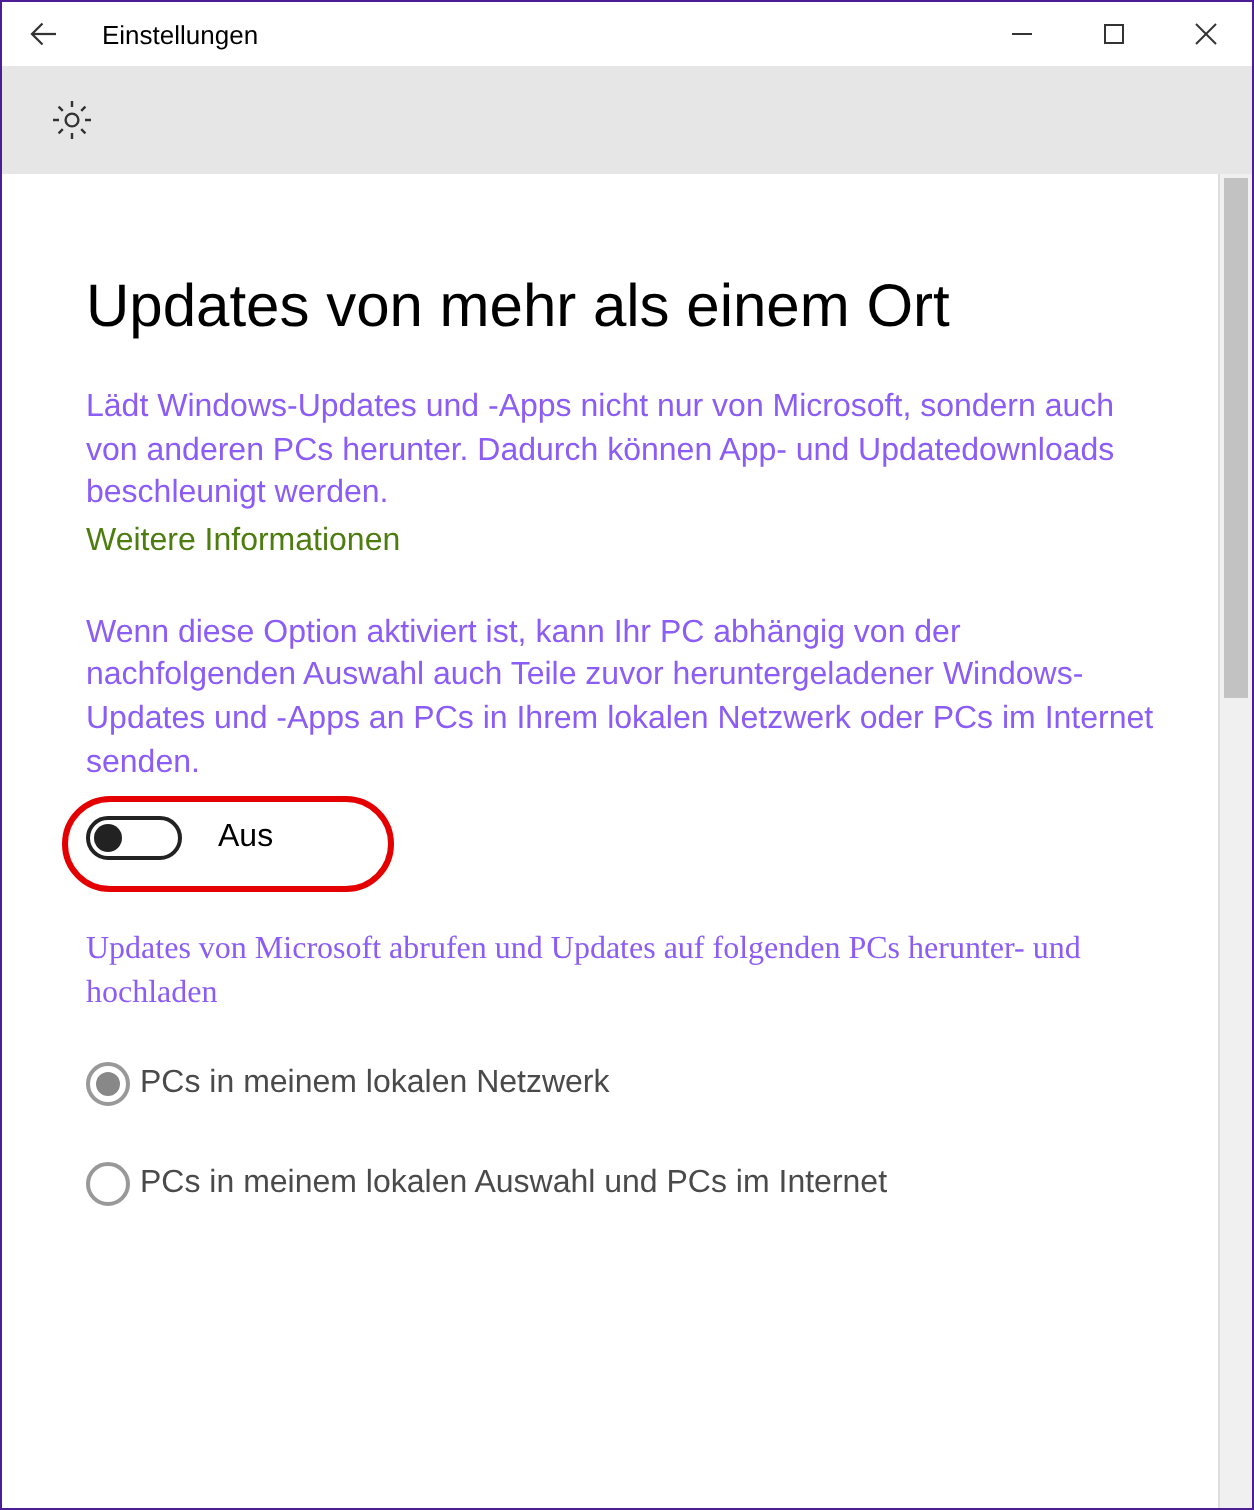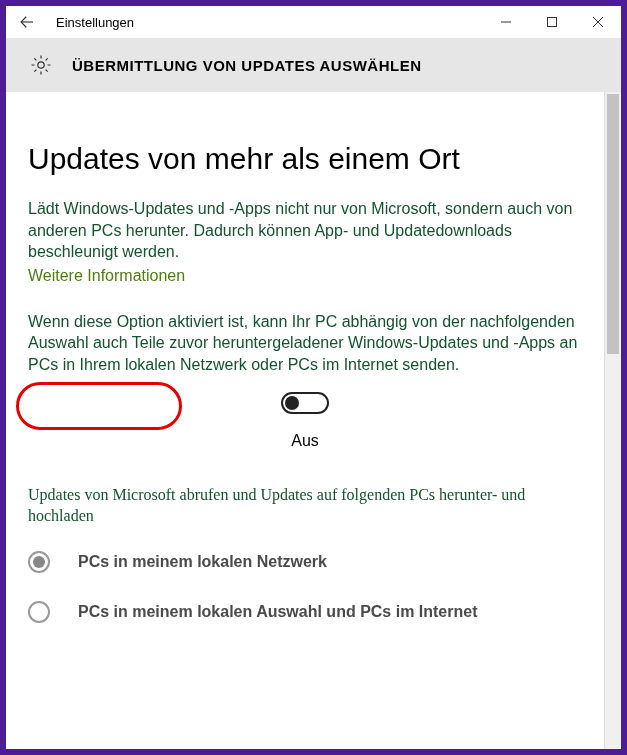--- a/index.html
+++ b/index.html
@@ -8,21 +8,21 @@
     width: 627px;
     height: 755px;
     font-family: "Segoe UI", Arial, sans-serif;
     background: #ffffff;
     color: #000;
     overflow: hidden;
   }
   .window {
     width: 627px;
     height: 755px;
-    border: 6px solid #4c1d95;
+    border: 1px solid #4c1d95;
     box-sizing: border-box;
     display: flex;
     flex-direction: column;
   }
   
   .title-bar {
     height: 32px;
     display: flex;
     align-items: center;
     background: #fff;
@@ -69,20 +69,21 @@
     font-size: 15px;
     font-weight: 700;
     letter-spacing: 0.5px;
   }
   
   .content-wrap {
     flex: 1;
     overflow: hidden;
     position: relative;
     display: flex;
+    padding-left: 20px;
   }
   .content {
     flex: 1;
     padding: 50px 22px 20px 22px;
     overflow-y: auto;
   }
   .scrollbar {
     width: 16px;
     background: #f0f0f0;
     border-left: 1px solid #ddd;
@@ -98,40 +99,39 @@
   }
   h1 {
     font-weight: 300;
     font-size: 30px;
     margin: 0 0 22px 0;
   }
   p {
     font-size: 16px;
     line-height: 1.35;
     margin: 0 0 4px 0;
-    color: #14532d;
+    color: #8b5cf6;
     max-width: 560px;
   }
   .link {
     color: #4d7c0f;
     font-size: 16px;
     margin-bottom: 26px;
     display: inline-block;
   }
   .para2 {
     margin-bottom: 16px;
   }
   
   .toggle-row {
     display: flex;
     align-items: center;
     gap: 18px;
     margin-bottom: 34px;
     position: relative;
-    flex-direction: column;
   }
   .toggle {
     width: 48px;
     height: 22px;
     border: 2px solid #222;
     border-radius: 13px;
     position: relative;
     background: #fff;
     box-sizing: border-box;
   }
@@ -158,23 +158,22 @@
     pointer-events: none;
   }
   
   .para3 {
     margin-bottom: 24px;
     font-family: Liberation Serif, serif;
   }
   .radio-row {
     display: flex;
     align-items: center;
-    gap: 28px;
+    gap: 5px;
     margin-bottom: 28px;
-    font-weight: bold;
   }
   .radio {
     width: 22px;
     height: 22px;
     border: 2px solid #444;
     border-radius: 50%;
     position: relative;
     box-sizing: border-box;
   }
   .radio.selected::after {
@@ -231,21 +230,20 @@
     </div>
   </div>
 
   <div class="header-strip">
     <div class="gear">
       <svg width="24" height="24" viewBox="0 0 24 24" fill="none" stroke="#333" stroke-width="1.2">
         <circle cx="12" cy="12" r="3.2"></circle>
         <path d="M12 2.5v3M12 18.5v3M21.5 12h-3M5.5 12h-3M18.7 5.3l-2.1 2.1M7.4 16.6l-2.1 2.1M18.7 18.7l-2.1-2.1M7.4 7.4 5.3 5.3"></path>
       </svg>
     </div>
-    <div class="page-title">ÜBERMITTLUNG VON UPDATES AUSWÄHLEN</div>
   </div>
 
   <div class="content-wrap">
     <div class="content">
 
       <h1>Updates von mehr als einem Ort</h1>
 
       <p>Lädt Windows-Updates und -Apps nicht nur von Microsoft, sondern auch von anderen PCs herunter. Dadurch können App- und Updatedownloads beschleunigt werden.</p>
       <span class="link">Weitere Informationen</span>
 

